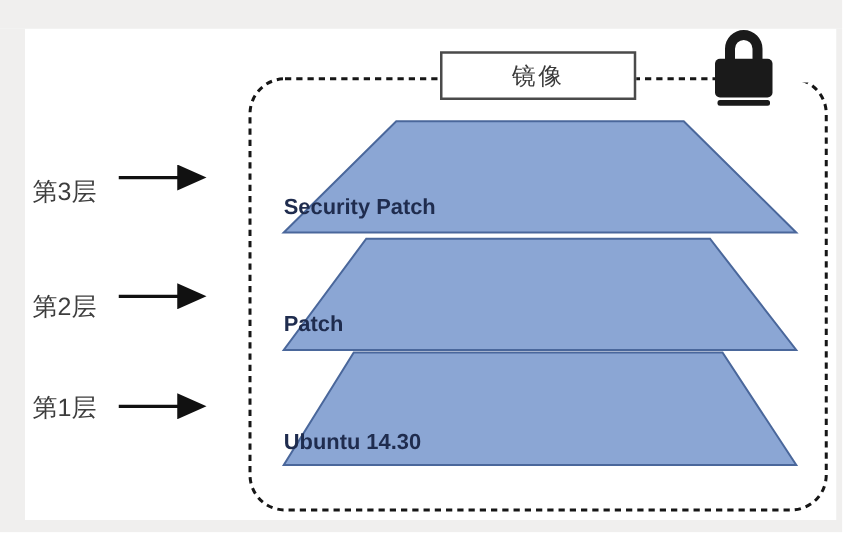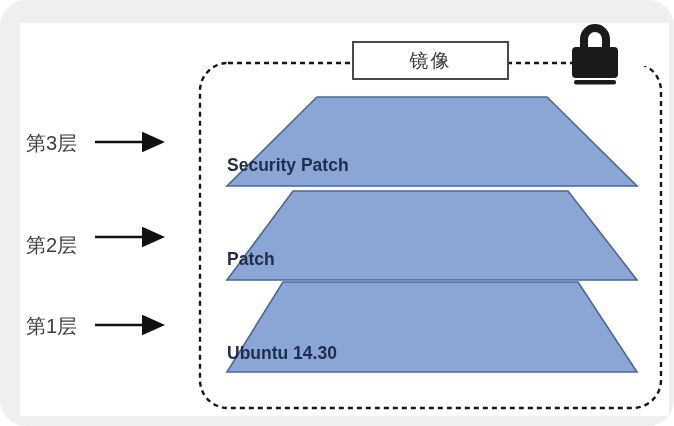--- a/index.html
+++ b/index.html
@@ -5,21 +5,20 @@
   * { margin: 0; padding: 0; box-sizing: border-box; }
   html, body { background: #ffffff; }
   body { font-family: "Liberation Sans", sans-serif; }
 
   .stage {
     position: relative;
     width: 674px;
     height: 426px;
     background: #ffffff;
     overflow: hidden;
-    border-radius: 26px;
   }
 
   
   .frame-top    { position: absolute; left: 0; top: 0; width: 674px; height: 23px; background: #f0efee; }
   .frame-bottom { position: absolute; left: 0; top: 416px; width: 674px; height: 10px; background: #f0efee; }
   .frame-left   { position: absolute; left: 0; top: 23px; width: 20px; height: 393px; background: #f0efee; }
   .frame-right  { position: absolute; left: 669px; top: 23px; width: 5px; height: 393px; background: #f0efee; }
 
   svg.diagram {
     position: absolute;
@@ -52,21 +51,21 @@
 
   .side-label {
     position: absolute;
     left: 26px;
     width: 66px;
     height: 24px;
     font-size: 20px;
     color: #3d3d3d;
     white-space: nowrap;
   }
-  .side-label.l3 { top: 130px; }
+  .side-label.l3 { top: 140px; }
   .side-label.l2 { top: 232px; }
   .side-label.l1 { top: 313px; }
 
   .layer-text {
     position: absolute;
     left: 227px;
     width: 410px;
     text-align: left;
     font-size: 17.5px;
     font-weight: 600;

